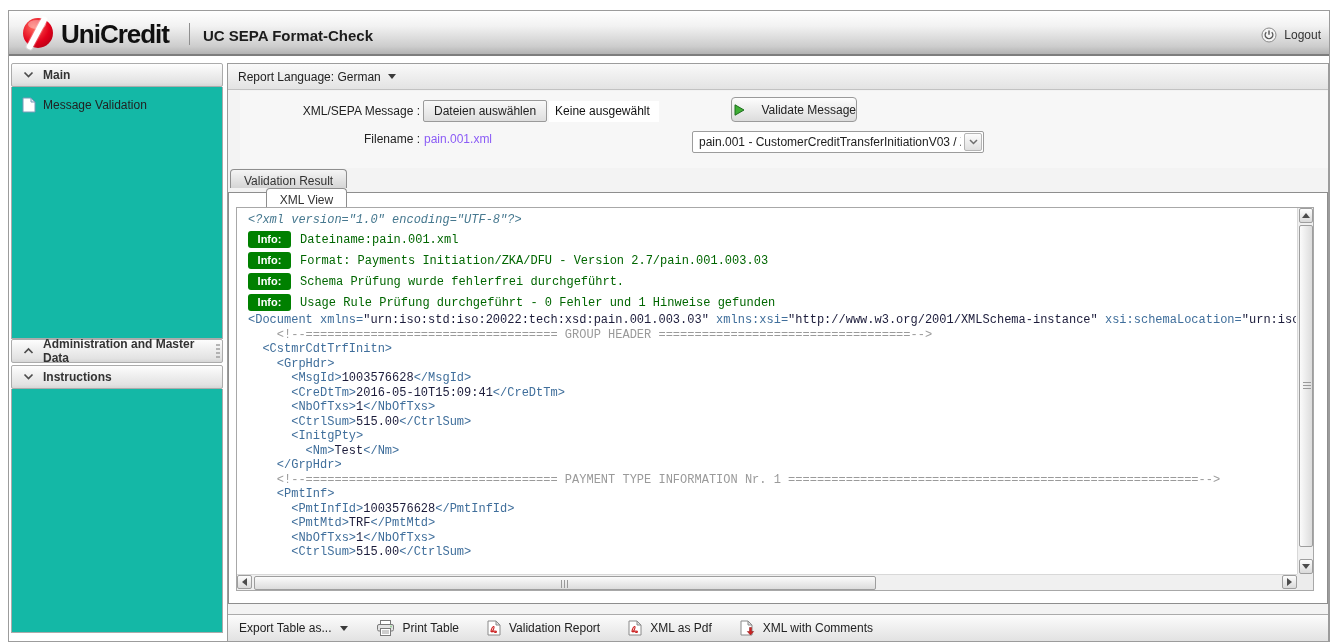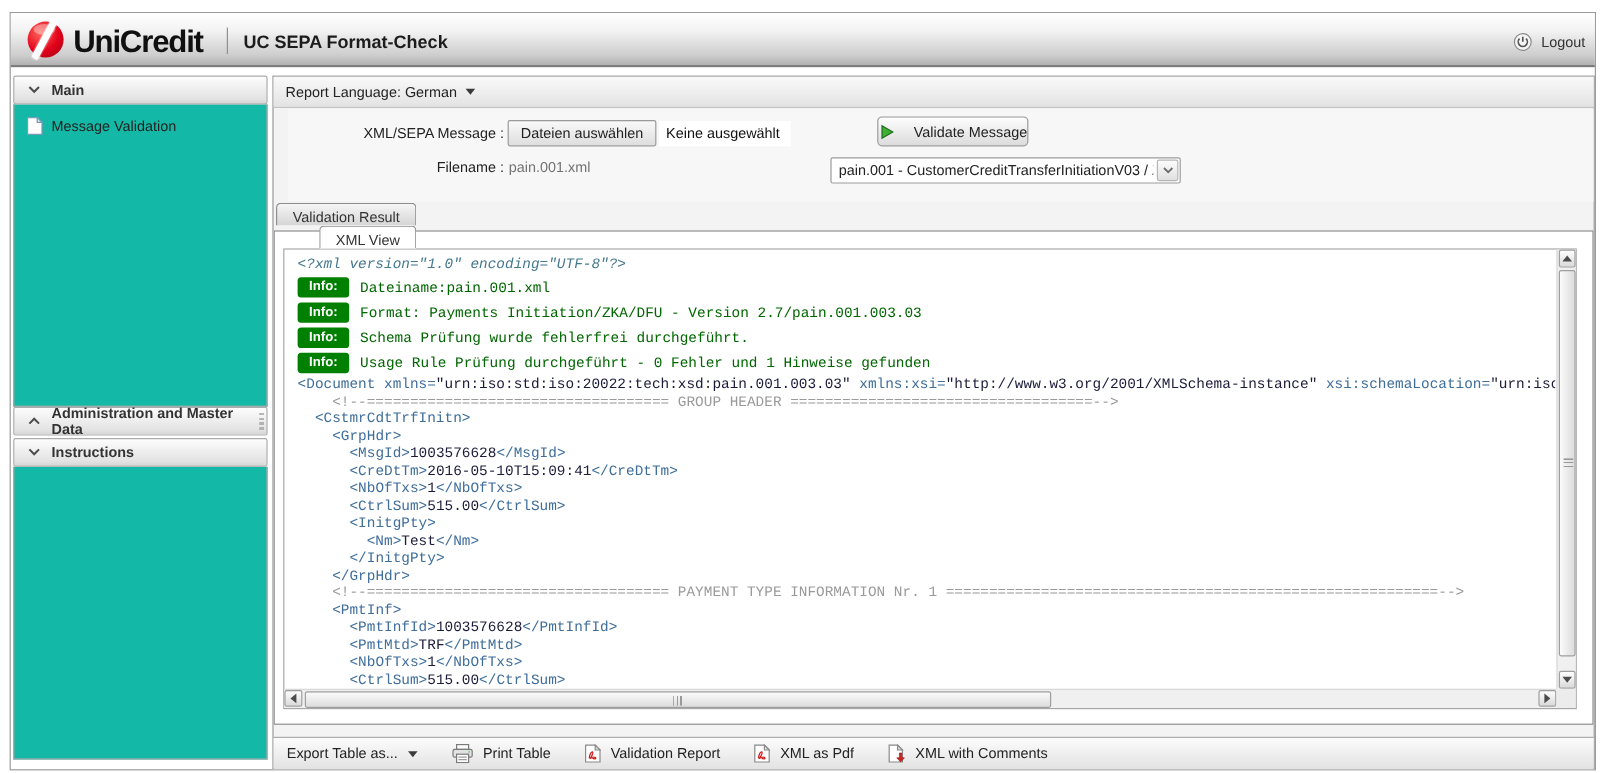--- a/index.html
+++ b/index.html
@@ -56,21 +56,21 @@
   .row2 { left:0; top:41px; }
   .form-label { display:inline-block; width:180px; text-align:right; color:#222; }
   .file-btn { margin-left:3px; height:22px; padding:0 10px;
           background:linear-gradient(#f9f9f9, #dedede); border:1px solid #9a9a9a; border-radius:2px;
           font-family:"Liberation Sans", sans-serif; font-size:12px; color:#222; cursor:pointer; }
   .file-status { margin-left:2px; background:#fff; padding:3px 9px 4px 6px; color:#111; }
   .validate-btn { position:absolute; left:452px; top:6px; height:25px; width:126px;
           display:flex; align-items:center; gap:3px; justify-content:space-between;
           background:linear-gradient(#fdfdfd, #dcdcdc); border:1px solid #9a9a9a; border-radius:4px;
           font-size:12px; color:#222; cursor:pointer;margin-left:39px; }
-  .filename-value { margin-left:4px; color:#737373; }
+  .filename-value { margin-left:4px; color:#8b5cf6; }
   .select { position:absolute; left:452px; top:40px; width:292px; height:22px; background:#fff;
           border:1px solid #9c9c9c; border-radius:2px; cursor:pointer; }
   .select-text { position:absolute; left:6px; top:3px; right:22px; white-space:nowrap; overflow:hidden; color:#222; }
   .select-btn { position:absolute; right:1px; top:1px; width:18px; height:18px; border:1px solid #b5b5b5;
           border-radius:2px; background:linear-gradient(#fcfcfc,#e0e0e0);
           display:flex; align-items:center; justify-content:center; }
 
   
   .tabbar { position:absolute; left:2px; top:104px; height:25px; display:flex; align-items:flex-end; z-index:3;flex-direction:column; }
   .tab { height:23px; padding:4px 13px 0; margin-right:3px; border:1px solid #8e8e8e; border-bottom:none;
@@ -255,21 +255,20 @@
               <div class="xml-line markup"><span class="x-tag">&lt;Document xmlns=</span><span class="x-str">"urn:iso:std:iso:20022:tech:xsd:pain.001.003.03"</span><span class="x-tag"> xmlns:xsi=</span><span class="x-str">"http://www.w3.org/2001/XMLSchema-instance"</span><span class="x-tag"> xsi:schemaLocation=</span><span class="x-str">"urn:iso:std:iso:20022:tech:xsd:pain.001.003.03"</span></div>
               <div class="xml-line comment">    &lt;!--=================================== GROUP HEADER ===================================--&gt;</div>
               <div class="xml-line markup"><span class="x-val">  </span><span class="x-tag">&lt;CstmrCdtTrfInitn&gt;</span></div>
               <div class="xml-line markup"><span class="x-val">    </span><span class="x-tag">&lt;GrpHdr&gt;</span></div>
               <div class="xml-line markup"><span class="x-val">      </span><span class="x-tag">&lt;MsgId&gt;</span><span class="x-val">1003576628</span><span class="x-tag">&lt;/MsgId&gt;</span></div>
               <div class="xml-line markup"><span class="x-val">      </span><span class="x-tag">&lt;CreDtTm&gt;</span><span class="x-val">2016-05-10T15:09:41</span><span class="x-tag">&lt;/CreDtTm&gt;</span></div>
               <div class="xml-line markup"><span class="x-val">      </span><span class="x-tag">&lt;NbOfTxs&gt;</span><span class="x-val">1</span><span class="x-tag">&lt;/NbOfTxs&gt;</span></div>
               <div class="xml-line markup"><span class="x-val">      </span><span class="x-tag">&lt;CtrlSum&gt;</span><span class="x-val">515.00</span><span class="x-tag">&lt;/CtrlSum&gt;</span></div>
               <div class="xml-line markup"><span class="x-val">      </span><span class="x-tag">&lt;InitgPty&gt;</span></div>
               <div class="xml-line markup"><span class="x-val">        </span><span class="x-tag">&lt;Nm&gt;</span><span class="x-val">Test</span><span class="x-tag">&lt;/Nm&gt;</span></div>
-              <div class="xml-line markup"><span class="x-val">      </span><span class="x-tag">&lt;/InitgPty&gt;</span></div>
               <div class="xml-line markup"><span class="x-val">    </span><span class="x-tag">&lt;/GrpHdr&gt;</span></div>
               <div class="xml-line comment">    &lt;!--=================================== PAYMENT TYPE INFORMATION Nr. 1 =========================================================--&gt;</div>
               <div class="xml-line markup"><span class="x-val">    </span><span class="x-tag">&lt;PmtInf&gt;</span></div>
               <div class="xml-line markup"><span class="x-val">      </span><span class="x-tag">&lt;PmtInfId&gt;</span><span class="x-val">1003576628</span><span class="x-tag">&lt;/PmtInfId&gt;</span></div>
               <div class="xml-line markup"><span class="x-val">      </span><span class="x-tag">&lt;PmtMtd&gt;</span><span class="x-val">TRF</span><span class="x-tag">&lt;/PmtMtd&gt;</span></div>
               <div class="xml-line markup"><span class="x-val">      </span><span class="x-tag">&lt;NbOfTxs&gt;</span><span class="x-val">1</span><span class="x-tag">&lt;/NbOfTxs&gt;</span></div>
               <div class="xml-line markup"><span class="x-val">      </span><span class="x-tag">&lt;CtrlSum&gt;</span><span class="x-val">515.00</span><span class="x-tag">&lt;/CtrlSum&gt;</span></div>
             </div>
 
         <div class="vscroll">

